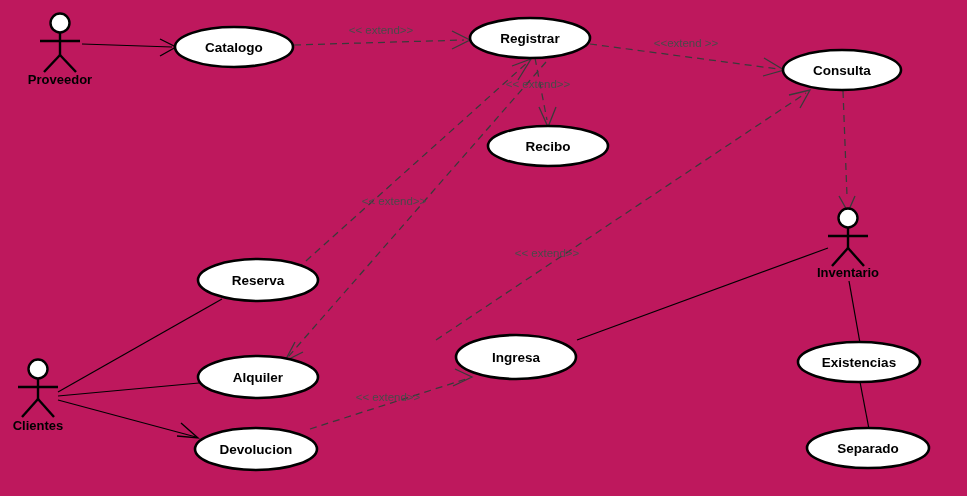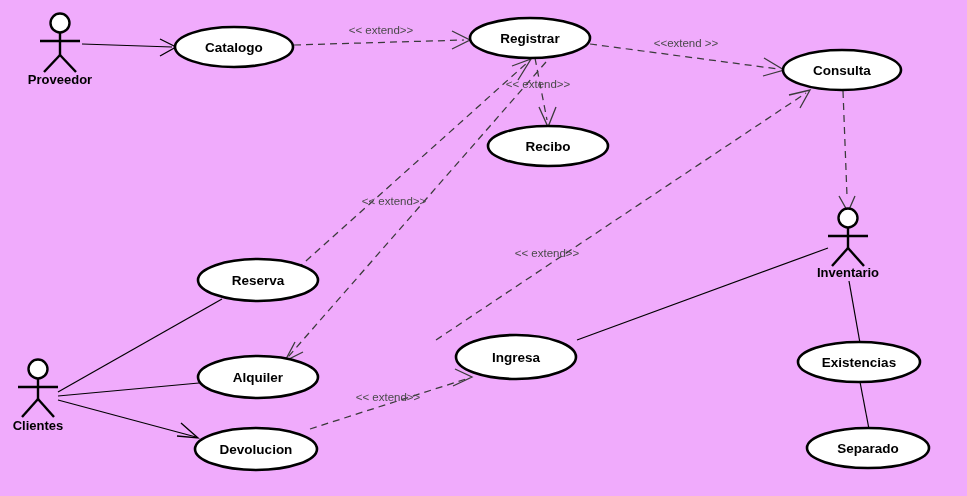--- a/index.html
+++ b/index.html
@@ -7,21 +7,21 @@
     padding: 0;
     background: #ffffff;
   }
   body {
     font-family: "Liberation Sans", sans-serif;
   }
   #diagram-canvas {
     position: relative;
     width: 967px;
     height: 496px;
-    background: #f0abfc;
+    background: #be185d;
     overflow: hidden;
   }
   #uml-svg {
     position: absolute;
     top: 0;
     left: 0;
     width: 967px;
     height: 496px;
   }
   .ellipse-shape {

